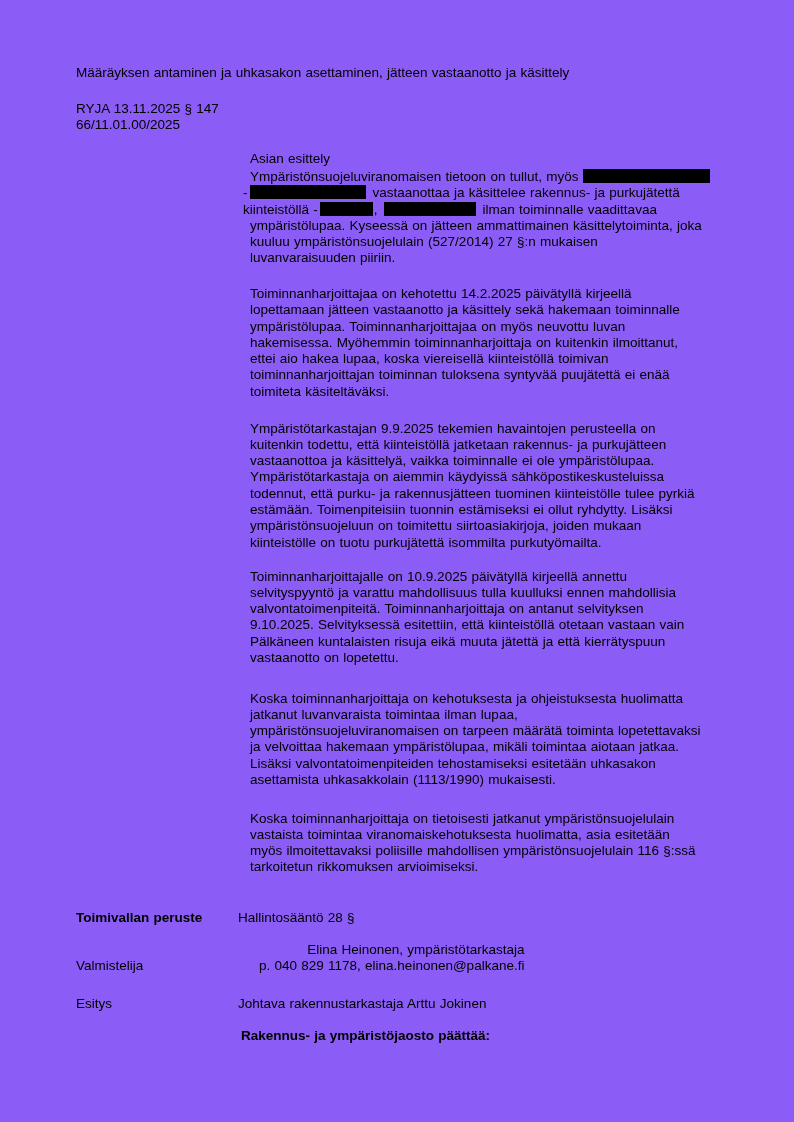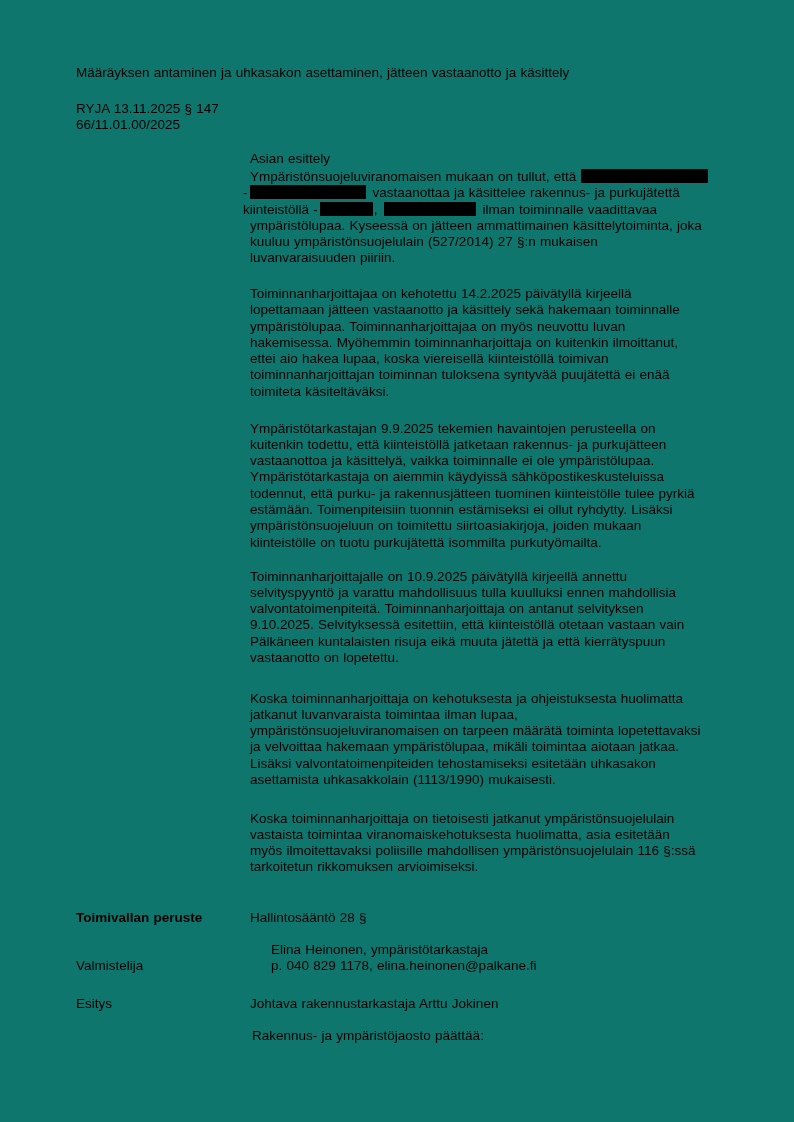--- a/index.html
+++ b/index.html
@@ -1,54 +1,54 @@
 <!DOCTYPE html>
 <html><head>
 <meta charset="utf-8">
 <style>
   html, body { margin: 0; padding: 0; background: #ffffff; }
   .page {
     position: relative;
     width: 794px;
     height: 1122px;
-    background: #0f766e;
+    background: #8b5cf6;
     color: #000000;
     font-family: "Liberation Sans", sans-serif;
     font-size: 13.5px;
     line-height: 16.3px;
     word-spacing: 0.5px;
     overflow: hidden;
   }
   .abs { position: absolute; }
   .pre { white-space: pre; }
   .bold { font-weight: normal; }
   .bar {
     display: inline-block;
     height: 14px;
     background: #000000;
     vertical-align: -2px;
   }
   .hang { margin-left: -7px; }
   .row-label { position: absolute; left: 76px; white-space: pre; }
-  .row-value { position: absolute; left: 250px; white-space: pre; }
+  .row-value { position: absolute; left: 238px; white-space: pre; text-align: right; }
 </style>
 </head>
 <body>
 
 <div class="page">
 
   <div class="abs pre" style="left:76px; top:65px;">Määräyksen antaminen ja uhkasakon asettaminen, jätteen vastaanotto ja käsittely</div>
 
   <div class="abs pre" style="left:76px; top:101px;">RYJA 13.11.2025 § 147
 66/11.01.00/2025</div>
 
   <div class="abs pre bold" style="left:250px; top:151px;">Asian esittely</div>
 
   <div class="abs" style="left:250px; top:169px;">
-    <div class="pre"><span>Ympäristönsuojeluviranomaisen mukaan on tullut, että</span><span class="bar" style="width:127px; margin-left:5px;"></span></div>
+    <div class="pre"><span>Ympäristönsuojeluviranomaisen tietoon on tullut, myös</span><span class="bar" style="width:127px; margin-left:5px;"></span></div>
     <div class="pre hang"><span>-</span><span class="bar" style="width:116px; margin-left:2px;"></span><span style="margin-left:7px;margin-top:9px;">vastaanottaa ja käsittelee rakennus- ja purkujätettä</span></div>
     <div class="pre hang"><span>kiinteistöllä -</span><span class="bar" style="width:53px; margin-left:2px;"></span><span style="margin-left:1px;">,</span><span class="bar" style="width:92px; margin-left:6px;"></span><span style="margin-left:7px;">ilman toiminnalle vaadittavaa</span></div>
     <div class="pre">ympäristölupaa. Kyseessä on jätteen ammattimainen käsittelytoiminta, joka
 kuuluu ympäristönsuojelulain (527/2014) 27 §:n mukaisen
 luvanvaraisuuden piiriin.</div>
   </div>
 
   <div class="abs pre" style="left:250px; top:286px;">Toiminnanharjoittajaa on kehotettu 14.2.2025 päivätyllä kirjeellä
 lopettamaan jätteen vastaanotto ja käsittely sekä hakemaan toiminnalle
 ympäristölupaa. Toiminnanharjoittajaa on myös neuvottu luvan
@@ -94,15 +94,15 @@
     <div class="row-label" style="top:958px;">Valmistelija</div>
     <div class="row-value" style="top:942px;margin-left:21px;">Elina Heinonen, ympäristötarkastaja
 p. 040 829 1178, elina.heinonen@palkane.fi</div>
   </div>
 
   <div>
     <div class="row-label" style="top:995.5px;">Esitys</div>
     <div class="row-value" style="top:995.5px;">Johtava rakennustarkastaja Arttu Jokinen</div>
   </div>
 
-  <div class="abs pre" style="left:252px; top:1028px;">Rakennus- ja ympäristöjaosto päättää:</div>
+  <div class="abs pre" style="left:241px; top:1028px;font-weight:bold;">Rakennus- ja ympäristöjaosto päättää:</div>
 
 </div>
 
 </body></html>

